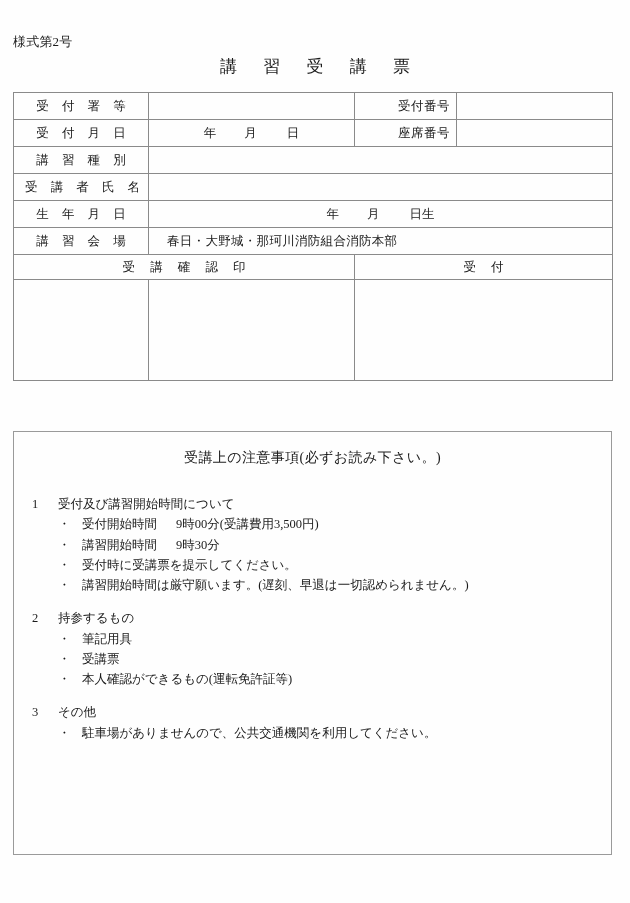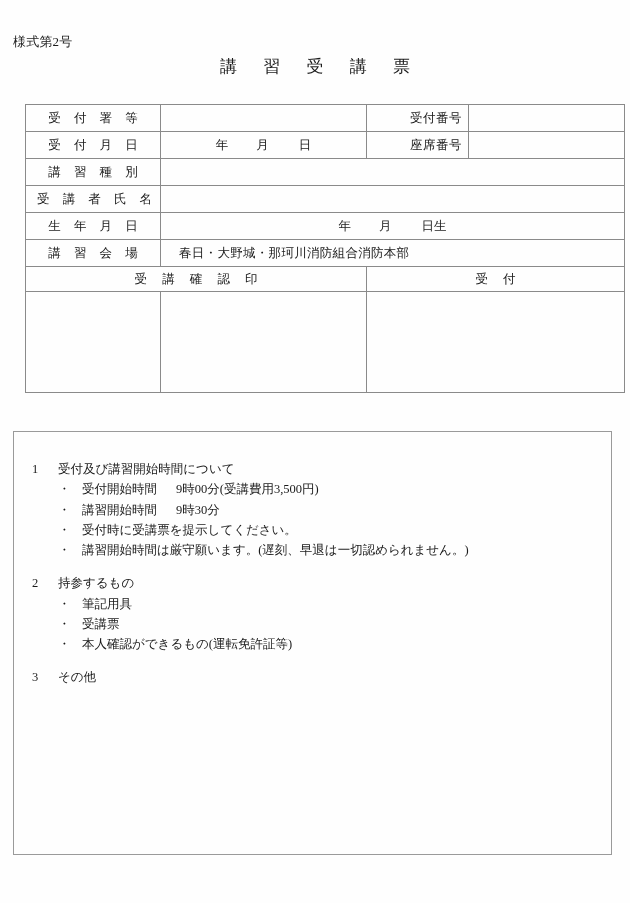--- a/index.html
+++ b/index.html
@@ -42,26 +42,25 @@
     font-size: 17px;
     letter-spacing: 11px;
     text-indent: 11px;
     white-space: nowrap;
   }
 
   
   .form-table {
     position: absolute;
     left: 13px;
-    top: 104px;
+    top: 92px;
     width: 599px;
     border-collapse: collapse;
     table-layout: fixed;
     border: 1.6px solid #1a1a1a;
-    margin-left: 12px;
   }
   .form-table td {
     border: 1px solid #8a8a8a;
     height: 26px;
     font-size: 12.5px;
     padding: 0 6px;
     vertical-align: middle;
   }
   .form-table td.label {
     text-align: center;
@@ -200,38 +199,40 @@
       </tr>
       <tr>
         <td class="stampbox"></td>
         <td class="stampbox"></td>
         <td class="stampbox" colspan="2"></td>
       </tr>
     </tbody>
   </table>
 
   <div class="notice">
+    <div class="notice-title">受講上の注意事項(必ずお読み下さい。)</div>
     <div class="notice-body">
 
       <div class="note-group">
         <div class="note-head"><span class="num">1</span><span>受付及び講習開始時間について</span></div>
         <div class="note-item"><span class="dot">・</span><span class="term">受付開始時間</span><span>9時00分(受講費用3,500円)</span></div>
         <div class="note-item"><span class="dot">・</span><span class="term">講習開始時間</span><span>9時30分</span></div>
         <div class="note-item"><span class="dot">・</span><span>受付時に受講票を提示してください。</span></div>
         <div class="note-item"><span class="dot">・</span><span>講習開始時間は厳守願います。(遅刻、早退は一切認められません。)</span></div>
       </div>
 
       <div class="note-group">
         <div class="note-head"><span class="num">2</span><span>持参するもの</span></div>
         <div class="note-item"><span class="dot">・</span><span>筆記用具</span></div>
         <div class="note-item"><span class="dot">・</span><span>受講票</span></div>
         <div class="note-item"><span class="dot">・</span><span>本人確認ができるもの(運転免許証等)</span></div>
       </div>
 
       <div class="note-group">
         <div class="note-head"><span class="num">3</span><span>その他</span></div>
+        <div class="note-item"><span class="dot">・</span><span>駐車場がありませんので、公共交通機関を利用してください。</span></div>
       </div>
 
     </div>
 
   </div>
 
 </div>
 
 </body></html>

